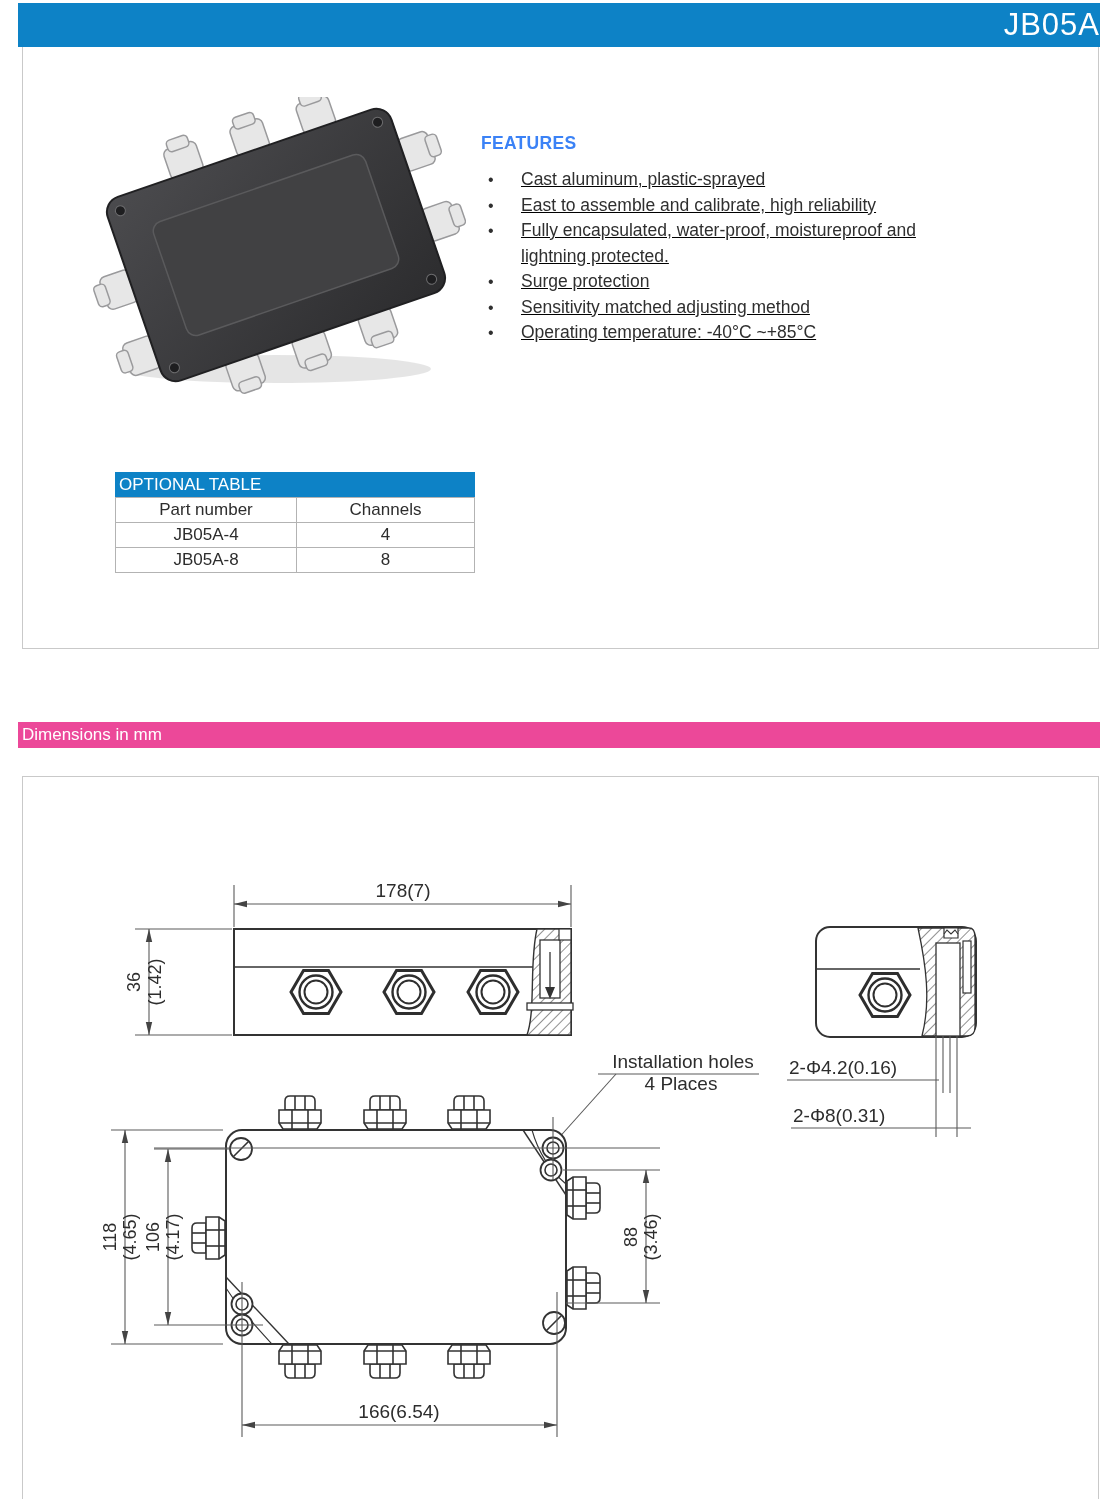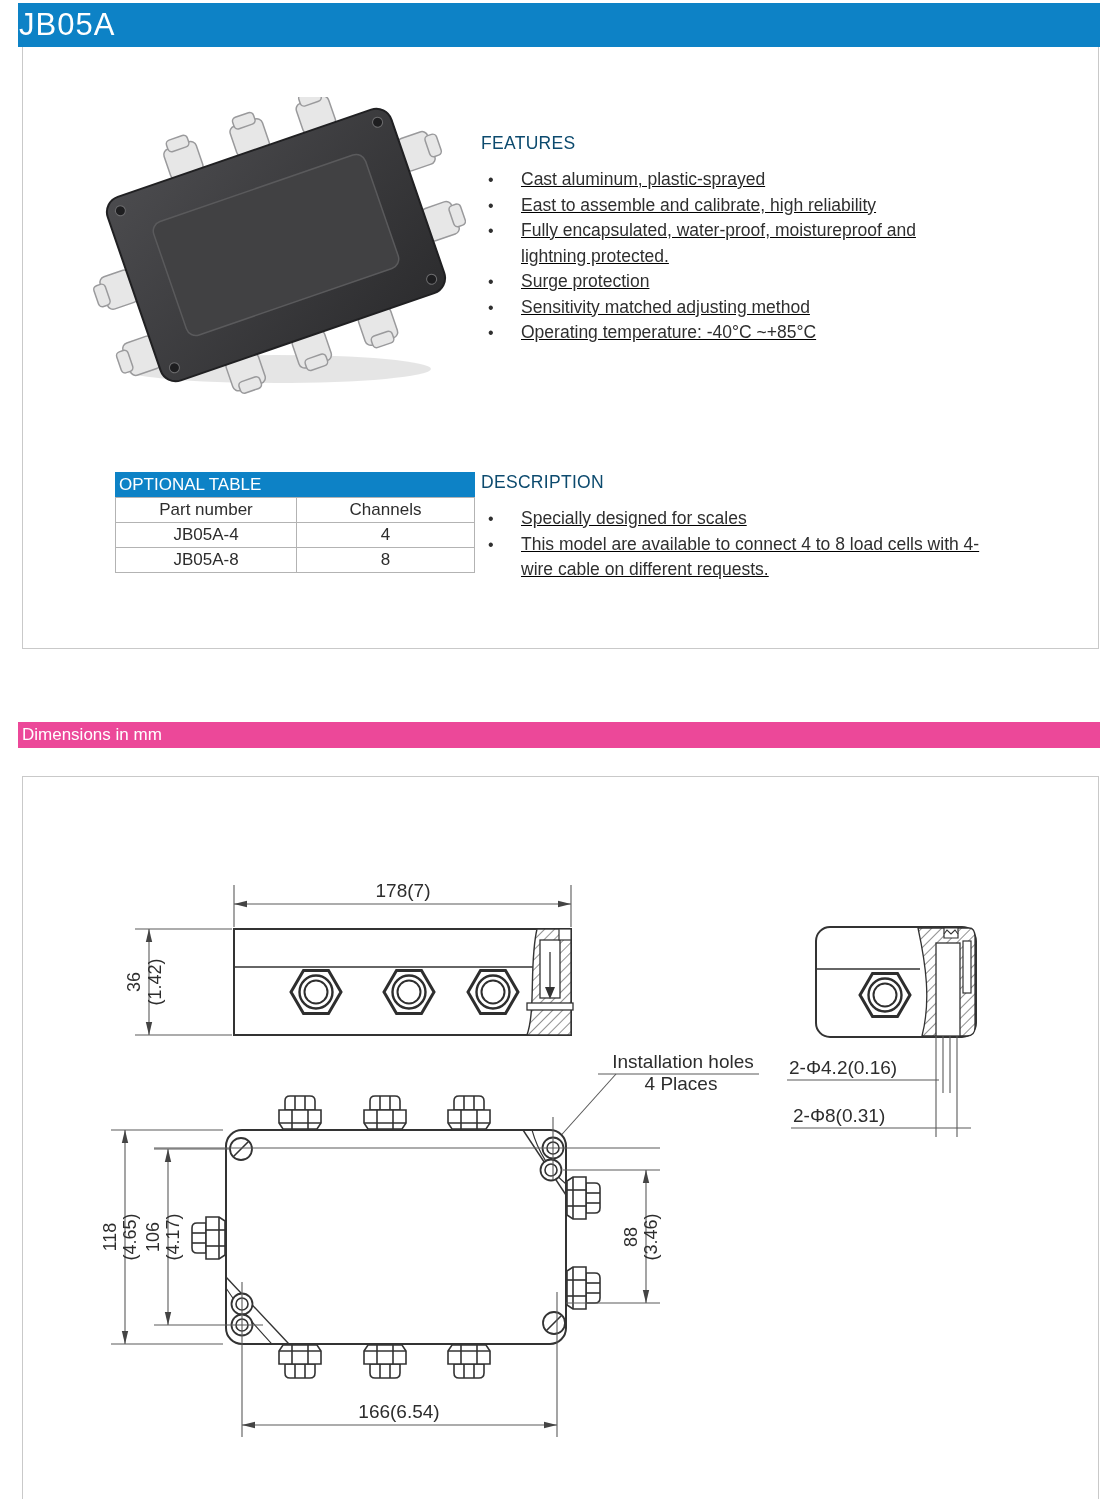--- a/index.html
+++ b/index.html
@@ -1,32 +1,32 @@
 <!DOCTYPE html>
 <html><head>
 <meta charset="utf-8">
 <style>
   * { margin:0; padding:0; box-sizing:border-box; }
   body { background:#fff; font-family:"Liberation Sans", sans-serif; }
   .page { position:relative; width:1117px; height:1499px; background:#fff; overflow:hidden; }
 
   .title-bar { position:absolute; left:18px; top:3px; width:1082px; height:44px;
     background:#0d82c6; color:#fff; font-size:31px; line-height:44px; padding-left:1px;
-    letter-spacing:1px; }
+    letter-spacing:1px;text-align:right; }
 
   .box { position:absolute; background:#fff; border:1px solid #c9c9c9; }
   .box-overview { left:22px; top:47px; width:1077px; height:602px; border-top:none; }
   .box-drawing  { left:22px; top:776px; width:1077px; height:743px; }
 
   .dim-bar { position:absolute; left:18px; top:722px; width:1082px; height:26px;
     background:#ec4899; color:#fff; font-size:17px; line-height:26px; padding-left:4px; }
 
   .photo-wrap { position:absolute; left:63px; top:50px; width:380px; height:300px; }
 
-  .col-head { color:#0c4a6e; font-size:17.5px; font-weight:normal; letter-spacing:0.3px; }
+  .col-head { color:#3b82f6; font-size:17.5px; font-weight:bold; letter-spacing:0.3px; }
   .features { position:absolute; left:458px; top:86px; width:560px; }
   .description { position:absolute; left:458px; top:425px; width:560px; }
   ul.blist { list-style:none; margin-top:13px; width:500px;text-decoration:underline; }
   ul.blist li { position:relative; padding-left:40px; font-size:17.5px; line-height:25.5px;
     color:#2f2f2f; }
   ul.blist li::before { content:"\2022"; position:absolute; left:7px; top:0;
     font-size:16px; color:#2f2f2f; }
 
   .table-block { position:absolute; left:60px; top:425px; width:392px;padding-left:32px; }
   .table-title { background:#0d82c6; color:#fff; font-size:17px; height:25px;
@@ -127,27 +127,20 @@
             <td>4</td>
           </tr>
           <tr>
             <td>JB05A-8</td>
             <td>8</td>
           </tr>
         </tbody>
       </table>
     </div>
 
-    <div class="description">
-      <div class="col-head">DESCRIPTION</div>
-      <ul class="blist">
-        <li>Specially designed for scales</li>
-        <li>This model are available to connect 4 to 8 load cells with 4-wire cable on different requests.</li>
-      </ul>
-    </div>
   </section>
 
   <div class="dim-bar">Dimensions in mm</div>
 
   <section class="box box-drawing">
     <svg width="1075" height="741" viewBox="0 0 1075 741">
       <defs>
         <pattern id="hatch" patternUnits="userSpaceOnUse" width="7" height="7" patternTransform="rotate(45)">
           <rect width="7" height="7" fill="#fff"></rect>
           <line x1="0" y1="0" x2="0" y2="7" stroke="#555" stroke-width="1.3"></line>

